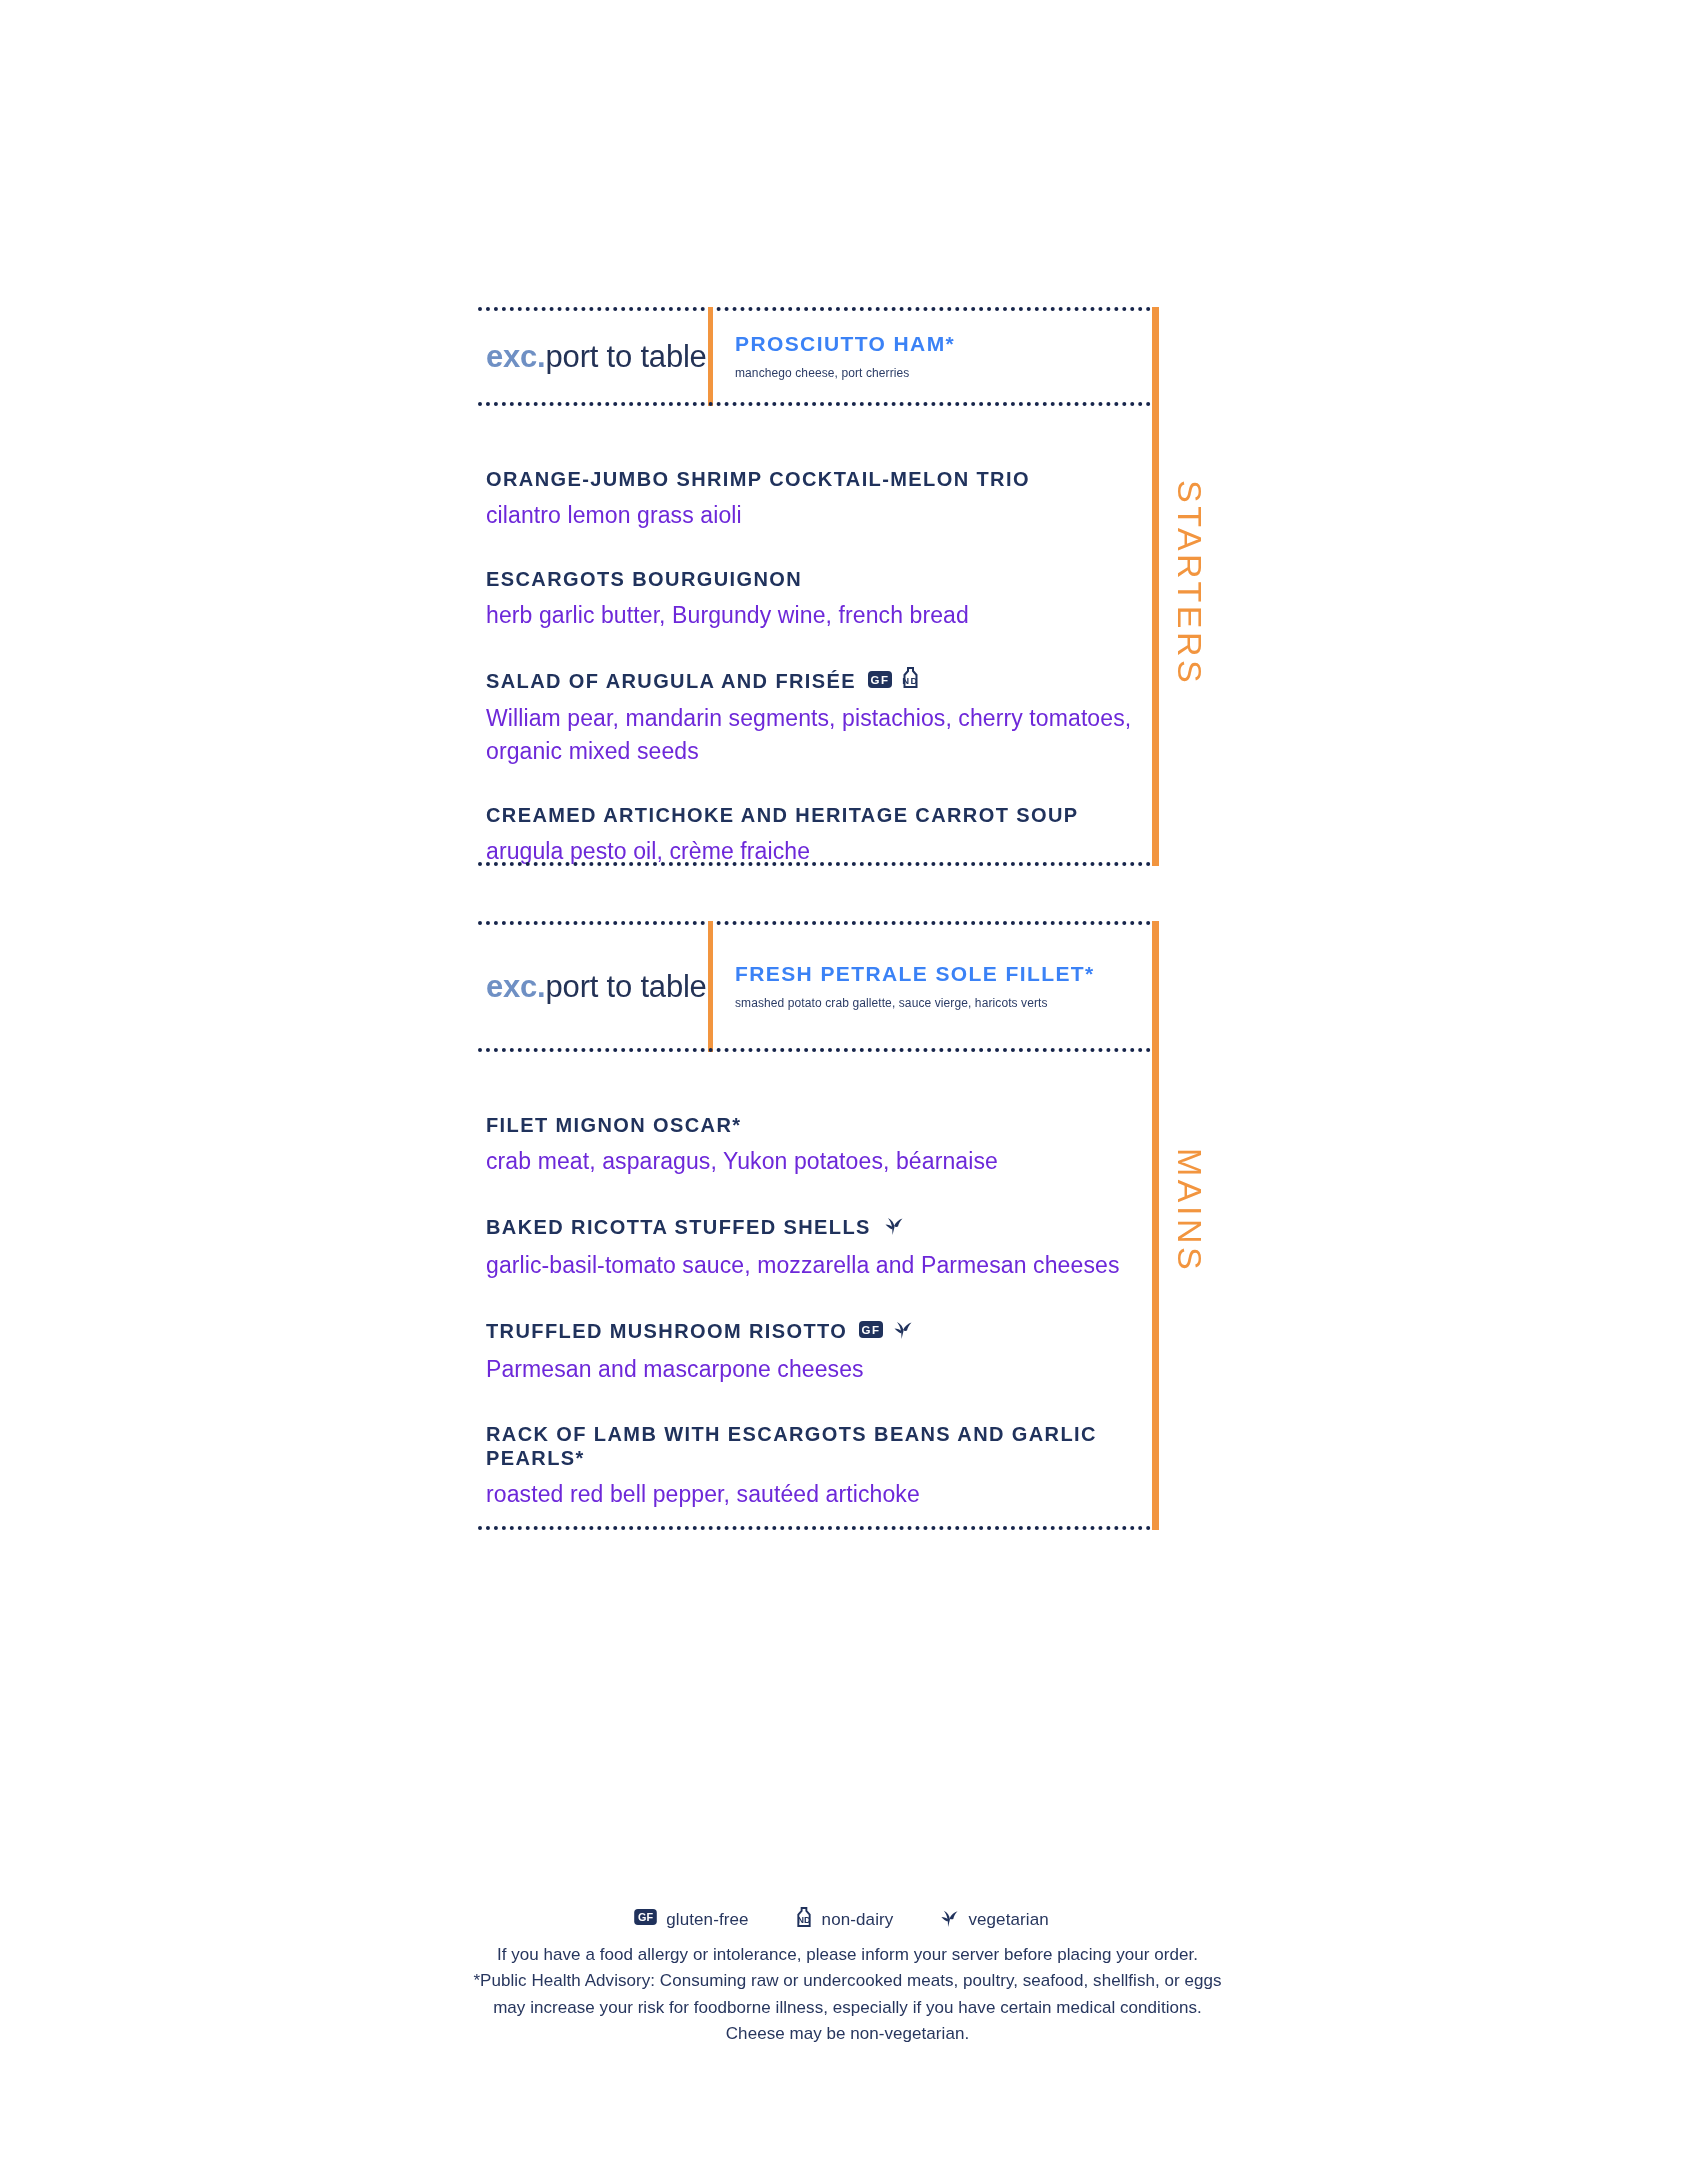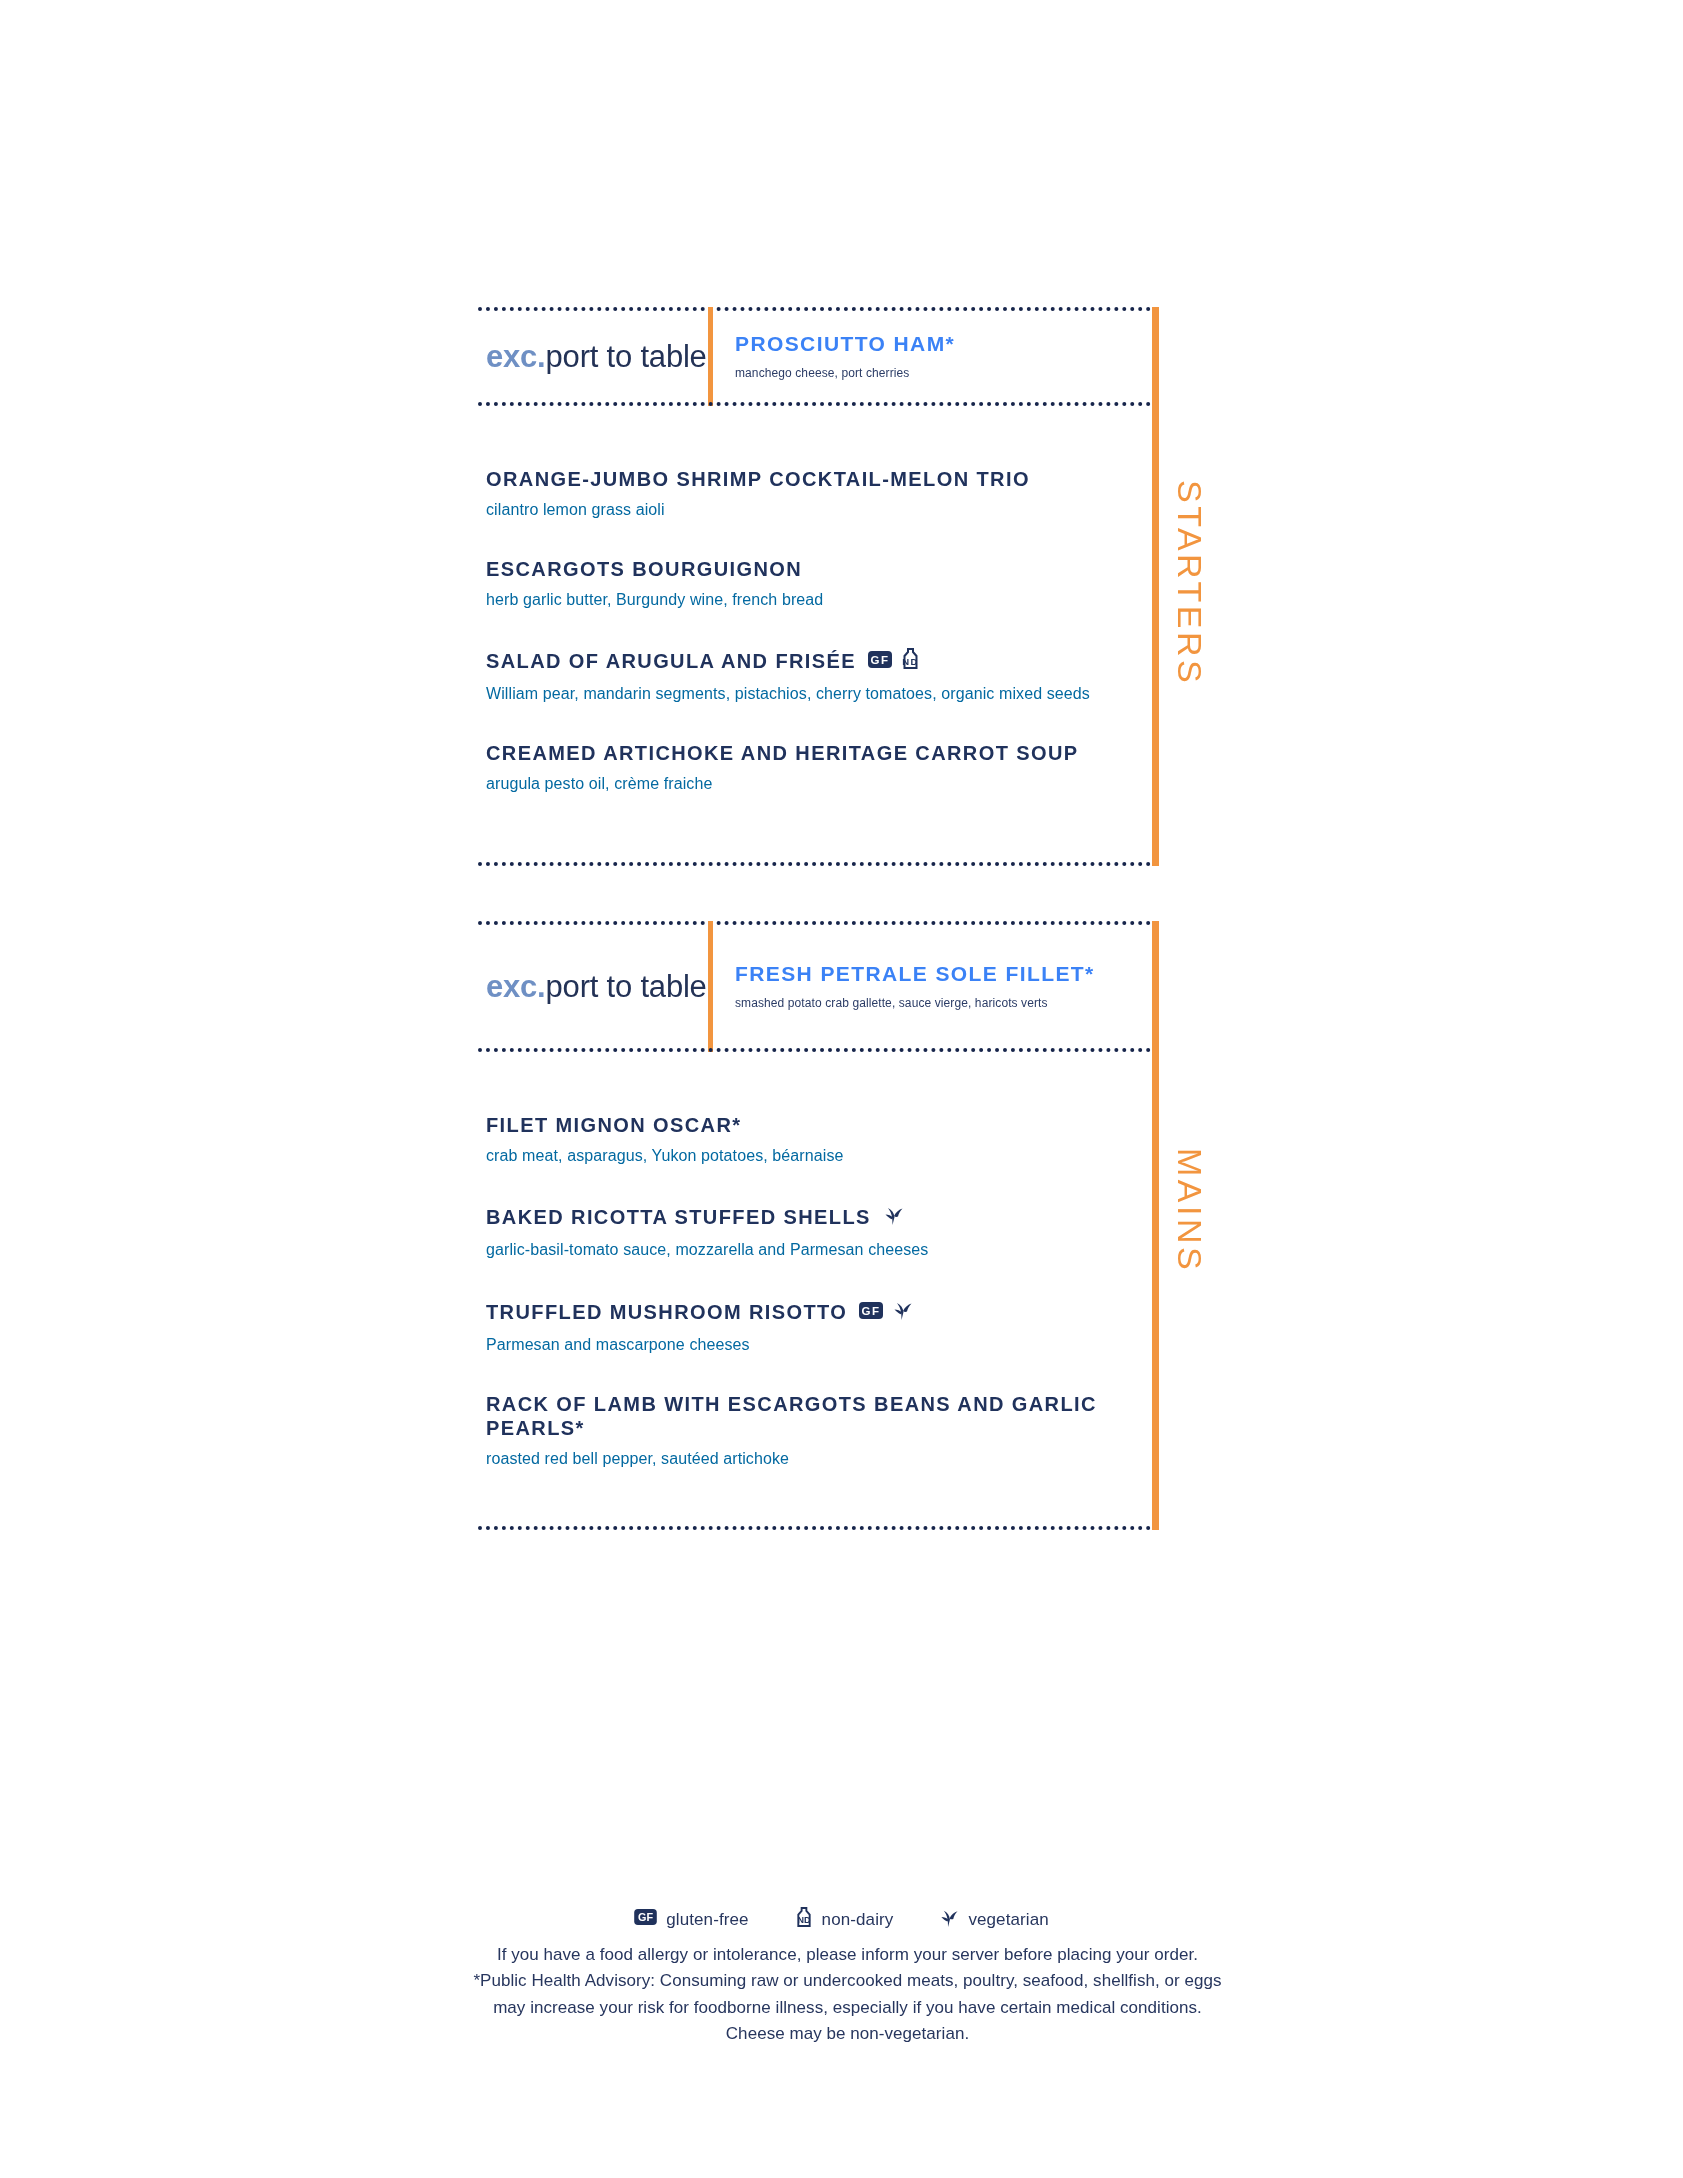--- a/index.html
+++ b/index.html
@@ -136,23 +136,23 @@
     font-weight: bold;
     letter-spacing: 1.4px;
     color: #20325c;
     line-height: 1.2;
     margin: 0 0 8px 0;
     display: flex;
     align-items: center;
     flex-wrap: nowrap;
   }
   .dish-desc {
-    font-size: 16px;
+    font-size: 23px;
     letter-spacing: 0.1px;
-    color: #0369a1;
+    color: #6d28d9;
     line-height: 1.4;
     margin: 0;
   }
 
   
   .diet-icons {
     display: inline-flex;
     align-items: center;
     gap: 9px;
     margin-left: 12px;

